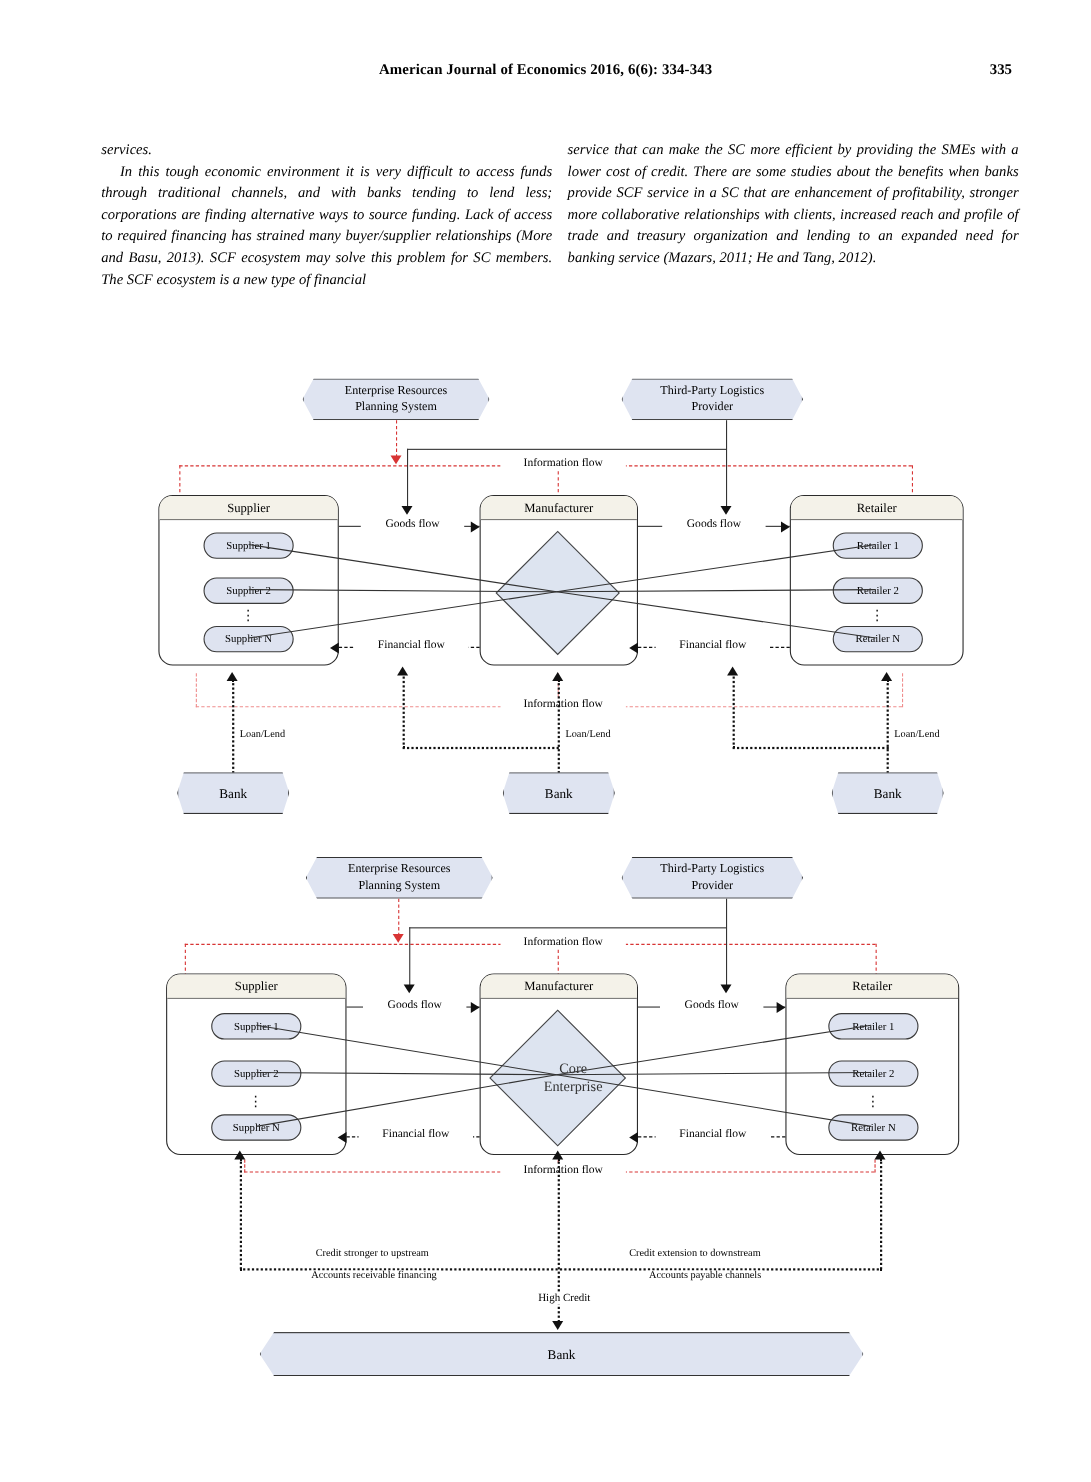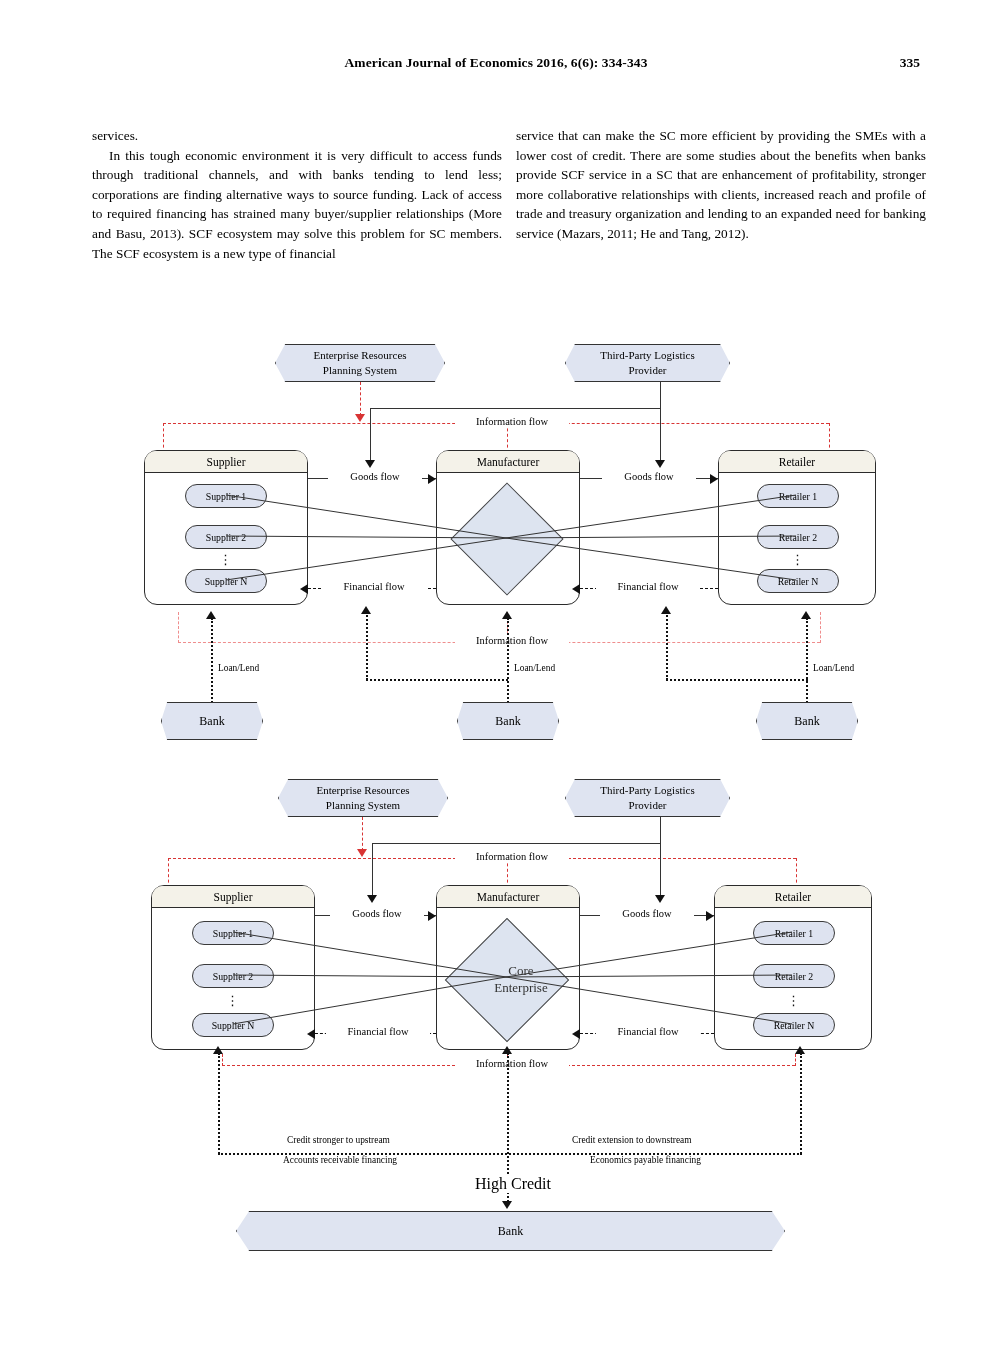--- a/index.html
+++ b/index.html
@@ -10,21 +10,21 @@
   .page-header{position:absolute;top:55px;left:0;width:992px;height:24px;}
   .journal-ref{position:absolute;left:0;width:992px;text-align:center;
                font-size:13.5px;font-weight:bold;letter-spacing:.1px;}
   .page-number{position:absolute;right:72px;top:0;font-size:13.5px;font-weight:bold;}
 
   
   .col{position:absolute;top:126px;width:410px;font-size:13.3px;line-height:19.6px;
        text-align:justify;}
   .col.left{left:92px;}
   .col.right{left:516px;}
-  .col p{margin:0;}
+  .col p{margin:0;font-style:italic;}
   .col p.indent{text-indent:17px;}
 
   
   .figure{position:absolute;left:0;width:992px;}
   #figure1{top:330px;height:430px;}
   #figure2{top:765px;height:500px;}
   .fig-canvas{position:relative;width:861px;height:100%;}
   .fig-caption{position:absolute;left:0;width:992px;text-align:center;font-size:10.5px;}
   .fig-caption b{font-weight:bold;}
   .fig-caption .cap-txt{font-weight:bold;}
@@ -53,21 +53,21 @@
   .diamond{position:absolute;background:#dde4f0;border:1px solid #444;
            transform:rotate(45deg);box-sizing:border-box;}
   .diamond-label{position:absolute;text-align:center;font-size:13px;line-height:17px;
                  color:#333;}
 
   
   .flow-label{position:absolute;font-size:10.5px;background:#fff;padding:0 2px;
               white-space:nowrap;text-align:center;}
   .small-label{position:absolute;font-size:9.4px;white-space:nowrap;background:#fff;
                padding:0 2px;text-align:center;}
-  .mid-label{position:absolute;font-size:16px;white-space:nowrap;background:#fff;
+  .mid-label{position:absolute;font-size:10px;white-space:nowrap;background:#fff;
              padding:0 3px;text-align:center;}
 
   
   .ln{position:absolute;}
   .h-solid{border-top:1.1px solid #333;}
   .v-solid{border-left:1.1px solid #333;}
   .h-dashred{border-top:1.6px dashed #d83434;}
   .v-dashred{border-left:1.6px dashed #d83434;}
   .h-dashred-lt{border-top:1.6px dashed #ef8d8d;}
   .v-dashred-lt{border-left:1.6px dashed #ef8d8d;}
@@ -307,21 +307,21 @@
   <div class="ln v-dotblk" style="left:218px;top:288px;height:101px;"></div>
   <div class="arw arw-up" style="left:213px;top:281px;"></div>
   <div class="ln v-dotblk" style="left:800px;top:288px;height:101px;"></div>
   <div class="arw arw-up" style="left:795px;top:281px;"></div>
 
   <div class="ln h-dotblk" style="left:218px;top:388px;width:584px;"></div>
 
   <div class="small-label" style="left:285px;top:370px;">Credit stronger to upstream</div>
   <div class="small-label" style="left:281px;top:390px;">Accounts receivable financing</div>
   <div class="small-label" style="left:570px;top:370px;">Credit extension to downstream</div>
-  <div class="small-label" style="left:588px;top:390px;">Economics payable financing</div>
+  <div class="small-label" style="left:588px;top:390px;">Accounts payable channels</div>
 
   <div class="ln v-dotblk" style="left:507px;top:288px;height:152px;"></div>
   <div class="arw arw-up" style="left:502px;top:281px;"></div>
   <div class="arw arw-down" style="left:502px;top:436px;"></div>
   <div class="mid-label" style="left:455px;top:410px;width:110px;">High Credit</div>
 
   <div class="hexnode bank" style="left:236px;top:446px;width:549px;height:40px;
               clip-path:polygon(2.4% 0,97.6% 0,100% 50%,97.6% 100%,2.4% 100%,0 50%);">Bank</div>
 
  </div>

